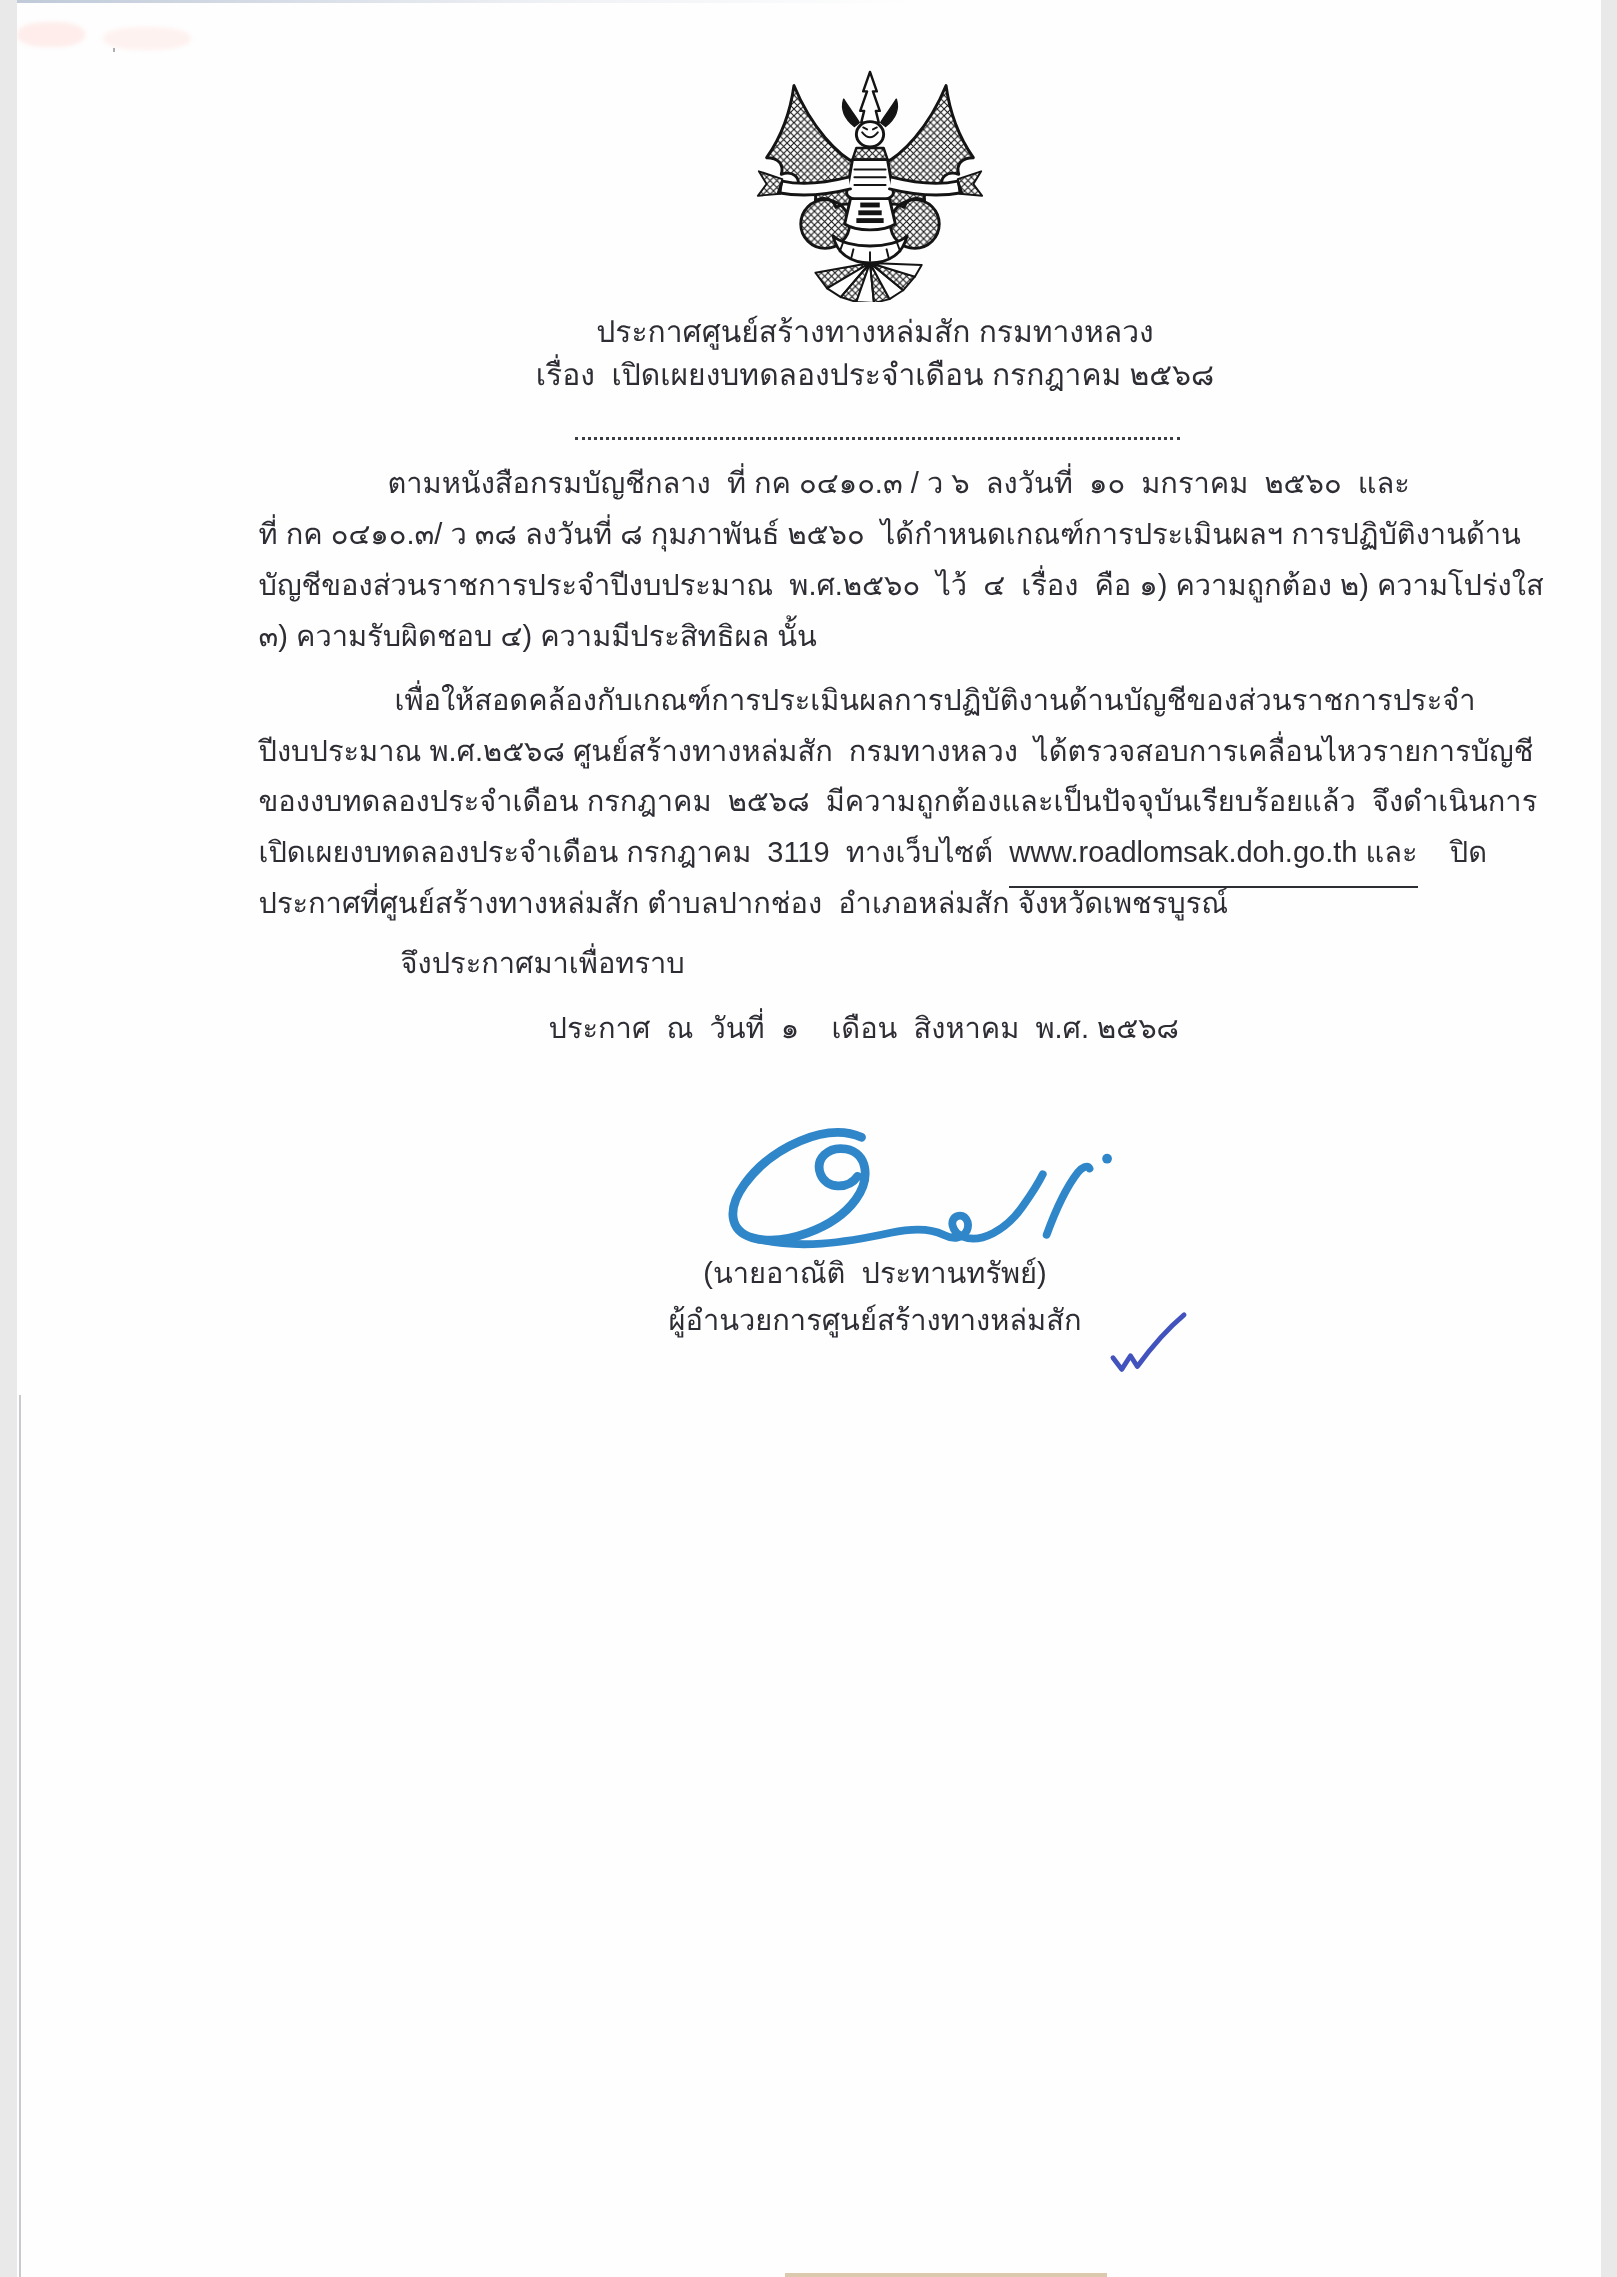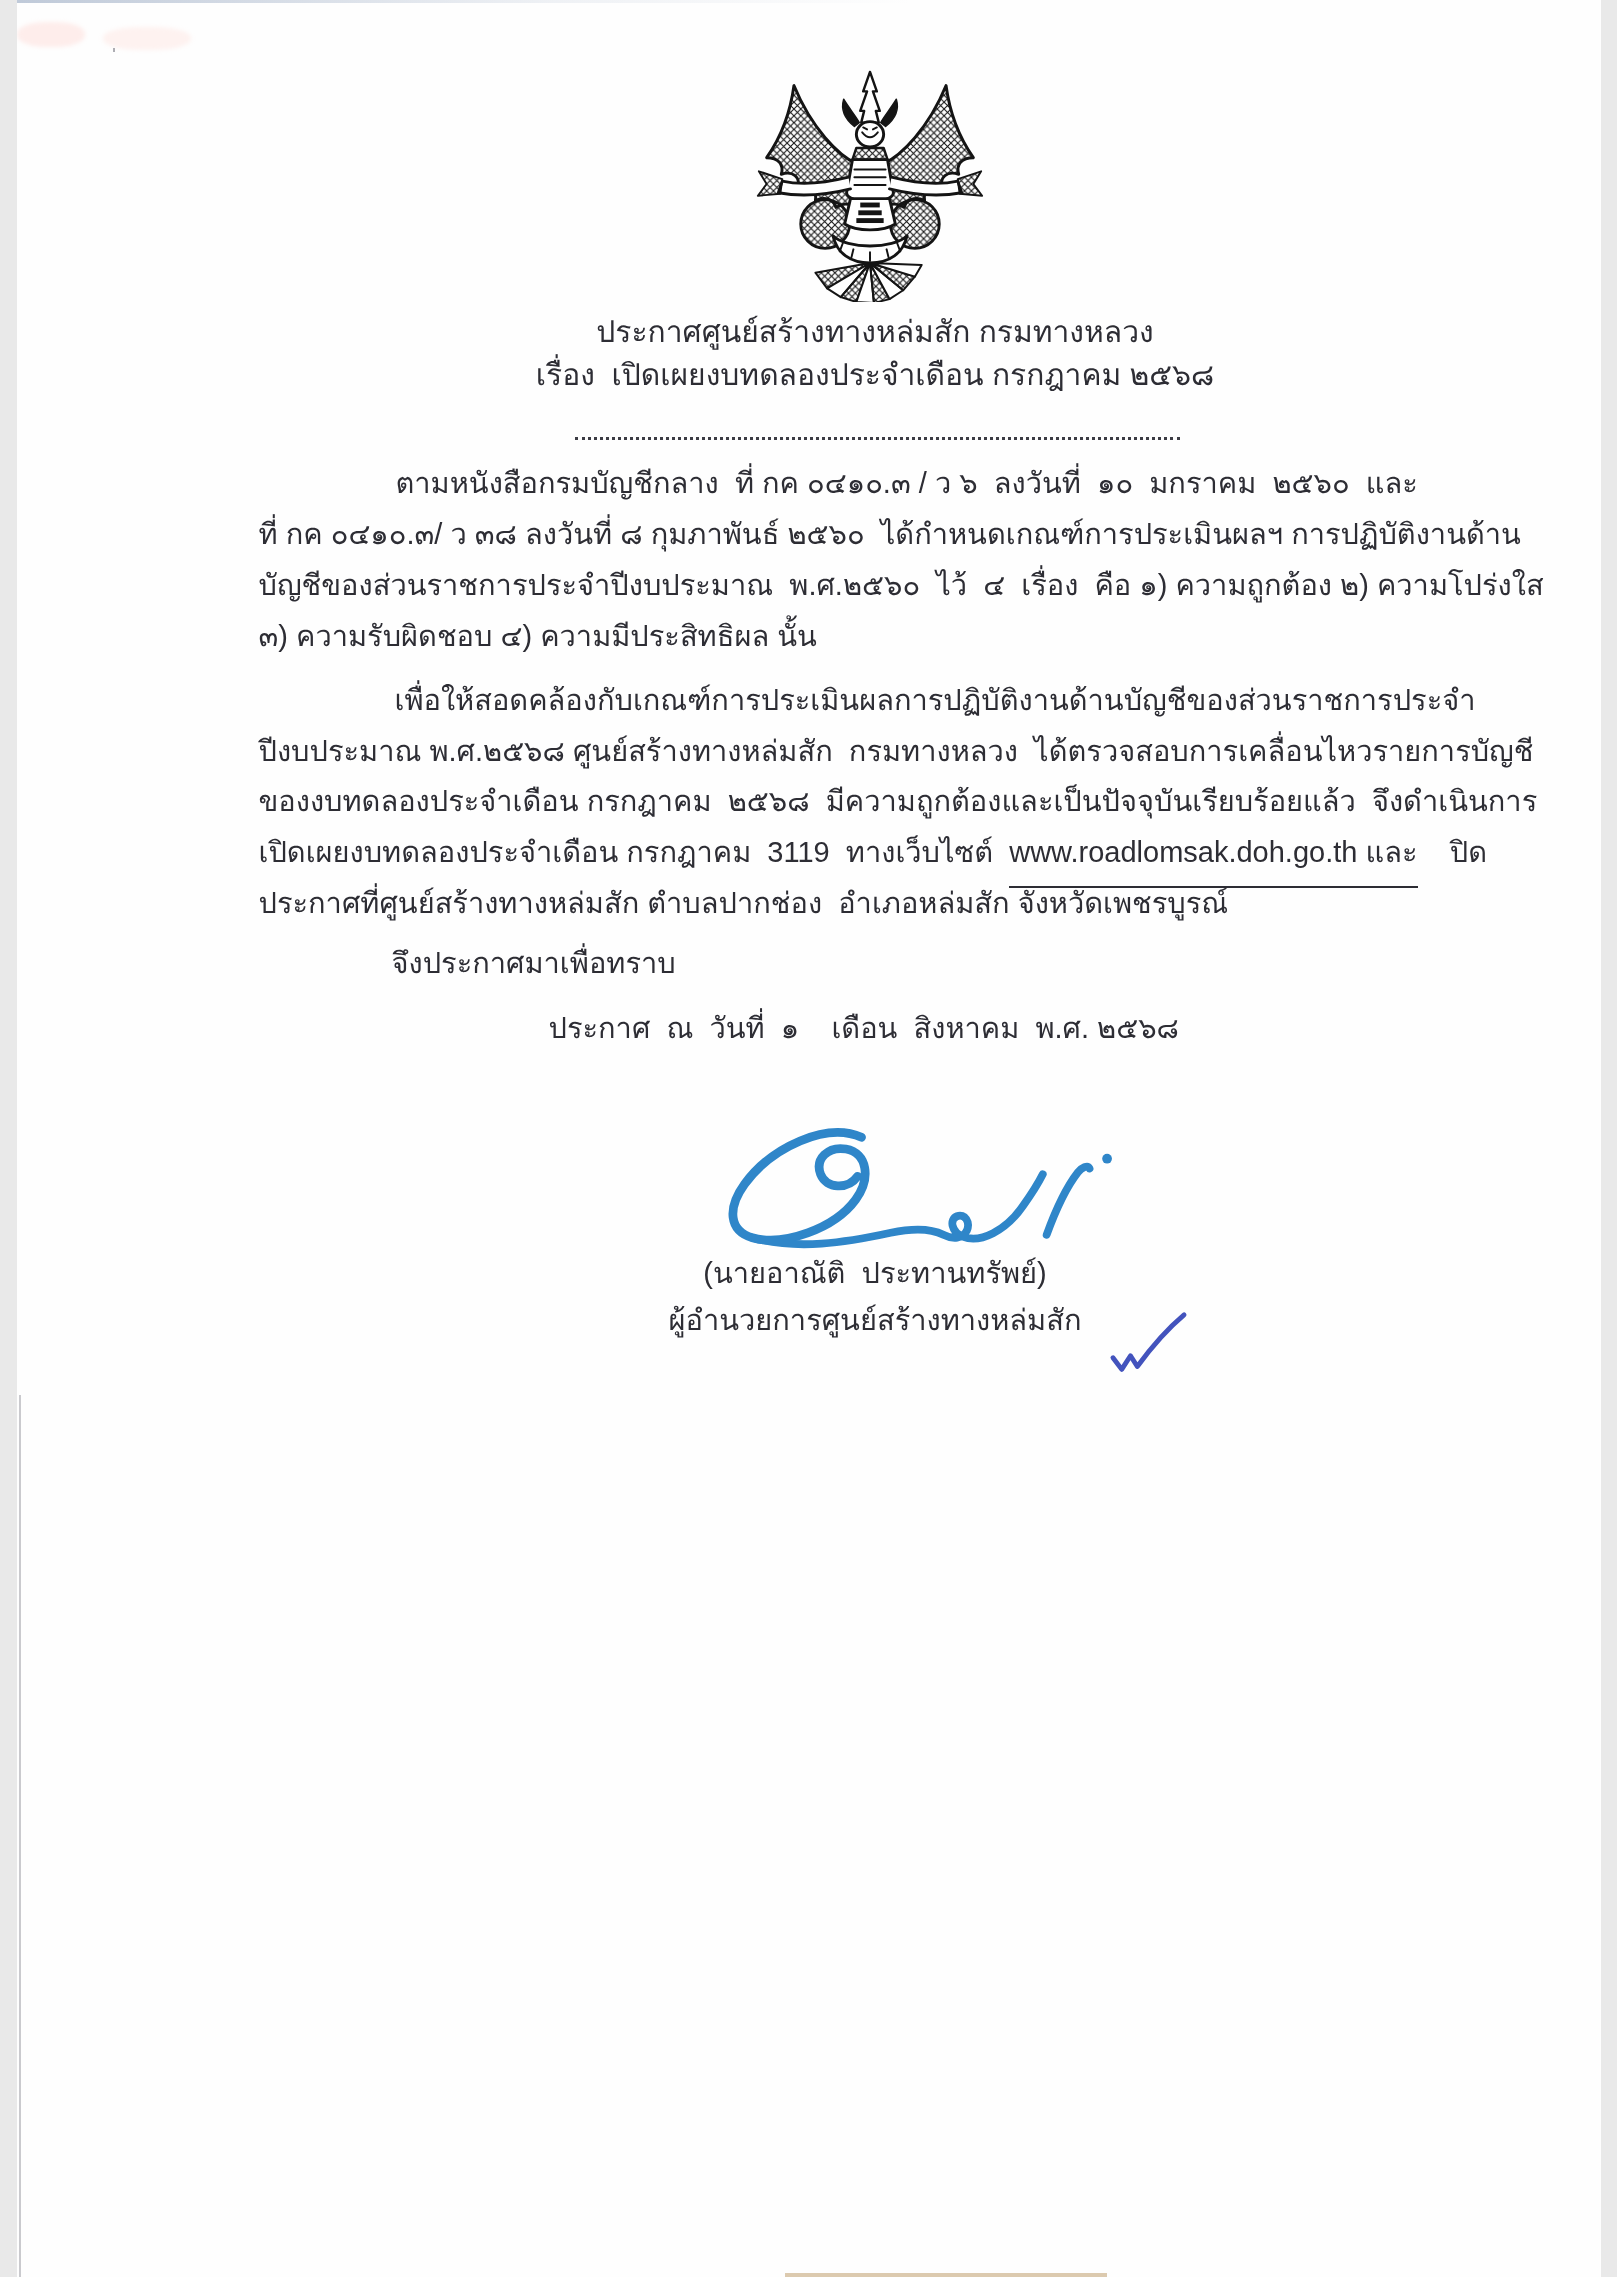--- a/index.html
+++ b/index.html
@@ -77,32 +77,32 @@
         <path d="M120,200 L154,228 L166,214 Z" fill="url(#xh)" stroke-width="2"></path>
         <path d="M120,200 L166,214 L173,202 Z" fill="#fff" stroke-width="2"></path>
       </g>
     </svg>
   </div>
 
   <div class="centerline" style="top:308px;">ประกาศศูนย์สร้างทางหล่มสัก กรมทางหลวง</div>
   <div class="centerline" style="top:351px;">เรื่อง  เปิดเผยงบทดลองประจำเดือน กรกฎาคม ๒๕๖๘</div>
   <div class="dots"></div>
 
-  <div class="line" style="left:379px;top:458px;text-align:right;">ตามหนังสือกรมบัญชีกลาง  ที่ กค ๐๔๑๐.๓ / ว ๖  ลงวันที่  ๑๐  มกราคม  ๒๕๖๐  และ</div>
+  <div class="line" style="left:371px;top:458px;text-align:right;">ตามหนังสือกรมบัญชีกลาง  ที่ กค ๐๔๑๐.๓ / ว ๖  ลงวันที่  ๑๐  มกราคม  ๒๕๖๐  และ</div>
   <div class="line" style="left:242px;top:509px;">ที่ กค ๐๔๑๐.๓/ ว ๓๘ ลงวันที่ ๘ กุมภาพันธ์ ๒๕๖๐  ได้กำหนดเกณฑ์การประเมินผลฯ การปฏิบัติงานด้าน</div>
   <div class="line" style="left:242px;top:560px;">บัญชีของส่วนราชการประจำปีงบประมาณ  พ.ศ.๒๕๖๐  ไว้  ๔  เรื่อง  คือ ๑) ความถูกต้อง ๒) ความโปร่งใส</div>
   <div class="line" style="left:242px;top:611px;">๓) ความรับผิดชอบ ๔) ความมีประสิทธิผล นั้น</div>
 
   <div class="line" style="left:378px;top:675px;">เพื่อให้สอดคล้องกับเกณฑ์การประเมินผลการปฏิบัติงานด้านบัญชีของส่วนราชการประจำ</div>
   <div class="line" style="left:242px;top:726px;">ปีงบประมาณ พ.ศ.๒๕๖๘ ศูนย์สร้างทางหล่มสัก  กรมทางหลวง  ได้ตรวจสอบการเคลื่อนไหวรายการบัญชี</div>
   <div class="line" style="left:242px;top:776px;">ของงบทดลองประจำเดือน กรกฎาคม  ๒๕๖๘  มีความถูกต้องและเป็นปัจจุบันเรียบร้อยแล้ว  จึงดำเนินการ</div>
   <div class="line" style="left:242px;top:827px;"><span>เปิดเผยงบทดลองประจำเดือน กรกฎาคม  3119  ทางเว็บไซต์  </span><span class="url">www.roadlomsak.doh.go.th และ</span><span>    ปิด</span></div>
   <div class="line" style="left:242px;top:878px;">ประกาศที่ศูนย์สร้างทางหล่มสัก ตำบลปากช่อง  อำเภอหล่มสัก จังหวัดเพชรบูรณ์</div>
 
-  <div class="line" style="left:375px;top:938px;">จึงประกาศมาเพื่อทราบ</div>
+  <div class="line" style="left:384px;top:938px;">จึงประกาศมาเพื่อทราบ</div>
   <div class="line" style="left:532px;top:1003px;">ประกาศ  ณ  วันที่  ๑    เดือน  สิงหาคม  พ.ศ. ๒๕๖๘</div>
 
   <div class="signature">
     <svg viewBox="0 0 470 170" width="458" height="166" aria-hidden="true">
       <g fill="none" stroke="#2f86c9" stroke-linecap="round" stroke-linejoin="round">
         <path stroke-width="9" d="M176,34 C140,18 84,44 56,82 C38,107 40,130 64,137 C96,146 148,128 170,98 C186,76 182,50 160,46 C142,43 128,56 134,72 C140,87 162,88 172,74"></path>
         <path stroke-width="8" d="M64,137 C110,150 160,142 206,132 C230,127 248,128 260,134 C270,139 280,138 284,130 C288,121 282,112 274,115 C266,118 268,131 280,136 C298,143 324,130 342,104 C352,90 358,80 362,72"></path>
         <path stroke-width="8" d="M366,134 C374,112 384,88 398,70 C402,65 408,62 410,66"></path>
         <circle cx="428" cy="56" r="5" fill="#2f86c9" stroke="none"></circle>
       </g>

